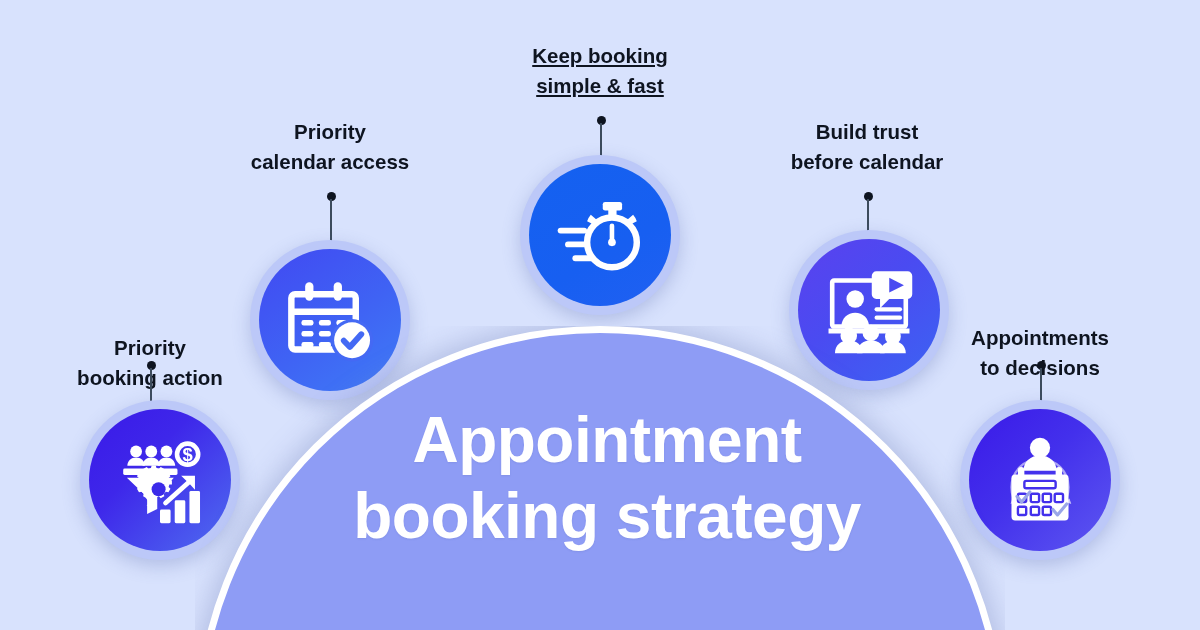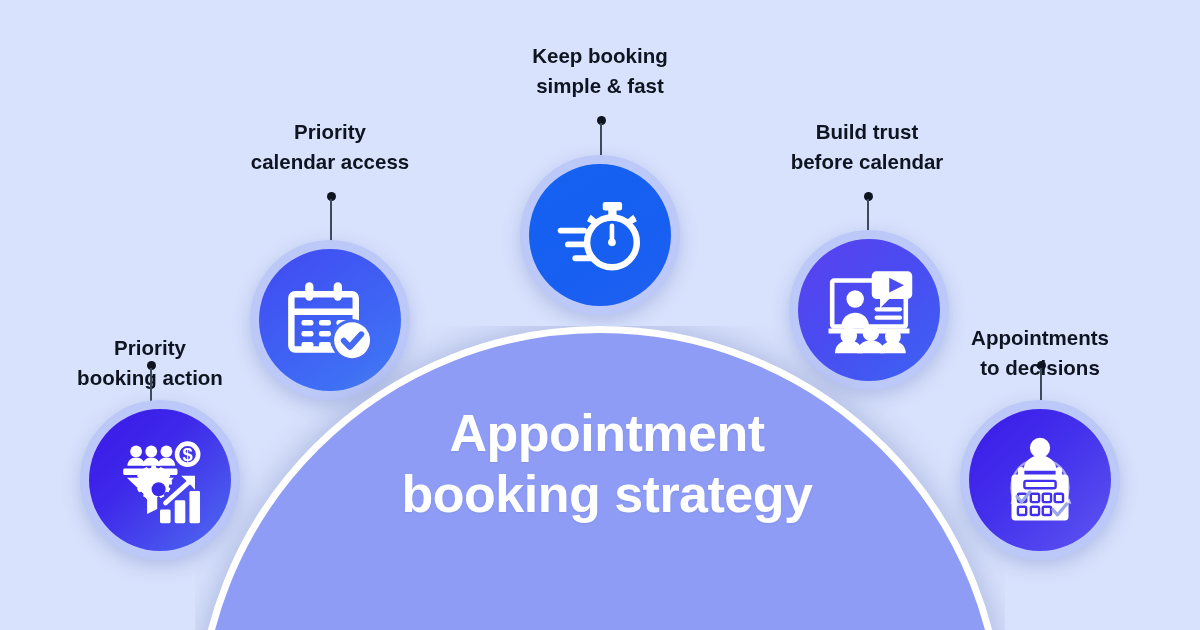--- a/index.html
+++ b/index.html
@@ -20,21 +20,21 @@
     position:absolute;left:0;top:0;width:810px;height:810px;
     border-radius:50%;
     background:#8e9cf5;
     border:7px solid #ffffff;
     box-sizing:border-box;
     box-shadow:0 0 26px 6px rgba(120,135,190,.38);
   }
   .arch-title{
     position:absolute;left:0;top:70px;width:810px;
     text-align:center;color:#ffffff;
-    font-size:52px;line-height:1.18;font-weight:bold;
+    font-size:64px;line-height:1.18;font-weight:bold;
     letter-spacing:-0.5px;
     text-shadow:0 1px 2px rgba(60,70,140,.12);
     white-space:pre-line;
   }
 
   
   .node{position:absolute;}
   .circle{
     position:absolute;border-radius:50%;
     display:flex;align-items:center;justify-content:center;
@@ -138,21 +138,21 @@
 
           <circle cx="74" cy="72" r="23" fill="#4469f4"></circle>
           <circle cx="74" cy="72" r="19.5" fill="#ffffff"></circle>
           <path d="M65 72.5l6.6 6.8L84 65.5" fill="none" stroke="#4469f4" stroke-width="6.4" stroke-linecap="round" stroke-linejoin="round"></path>
         </svg>
       </span>
     </div>
   </div>
 
   <div class="node">
-    <div class="caption" style="left:480px;top:41px;width:240px;">Keep booking
+    <div class="caption" style="left:480px;top:41px;width:240px;text-decoration:underline;">Keep booking
 simple &amp; fast</div>
     <div class="connector" style="left:600px;top:116px;height:50px;">
       <div class="conn-dot"></div>
       <div class="conn-line" style="height:44px;"></div>
     </div>
     <div class="halo" style="left:520px;top:155px;width:160px;height:160px;"></div>
     <div class="circle" style="left:529px;top:164px;width:142px;height:142px;
                 background:linear-gradient(150deg,#1461f0 0%,#175ff1 60%,#2060f2 100%);">
       <span>
         <svg width="92" height="92" viewBox="0 0 100 100">

